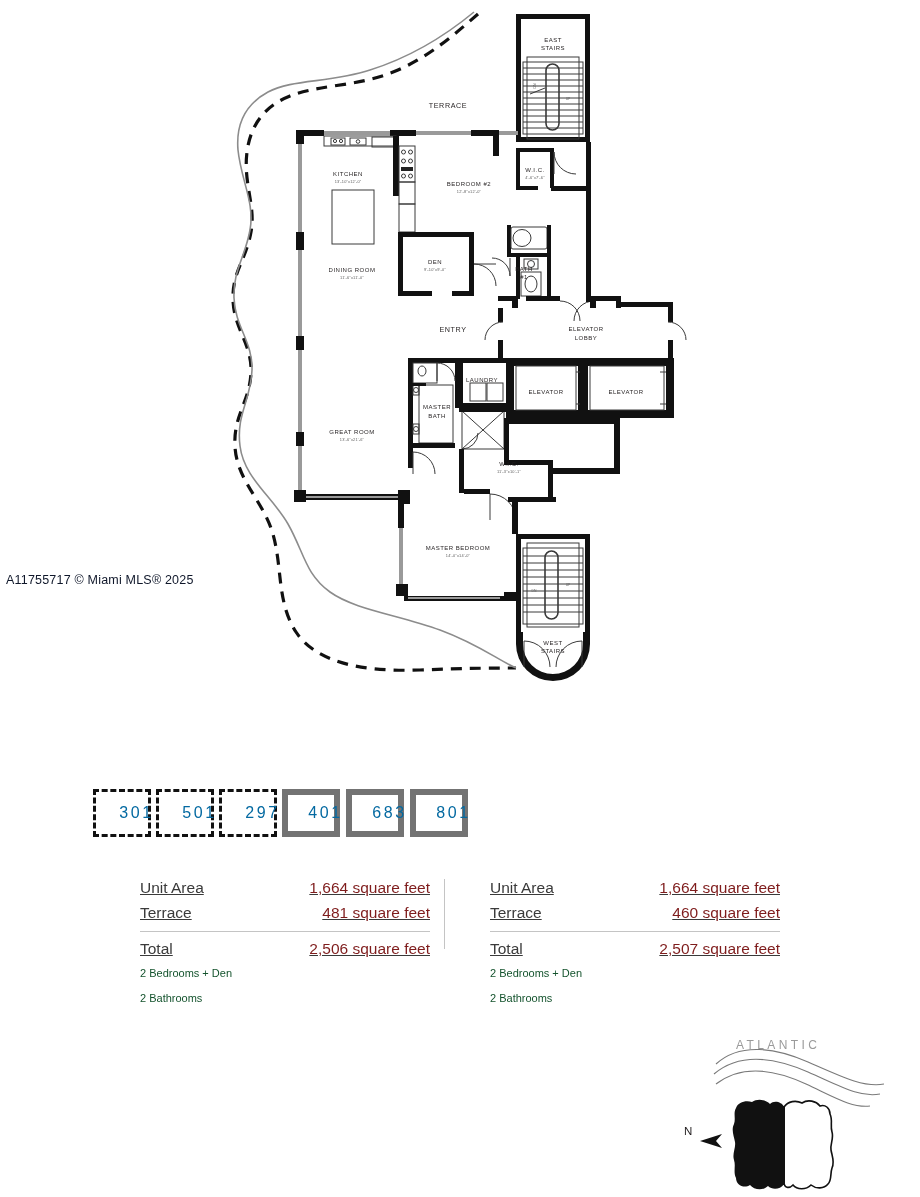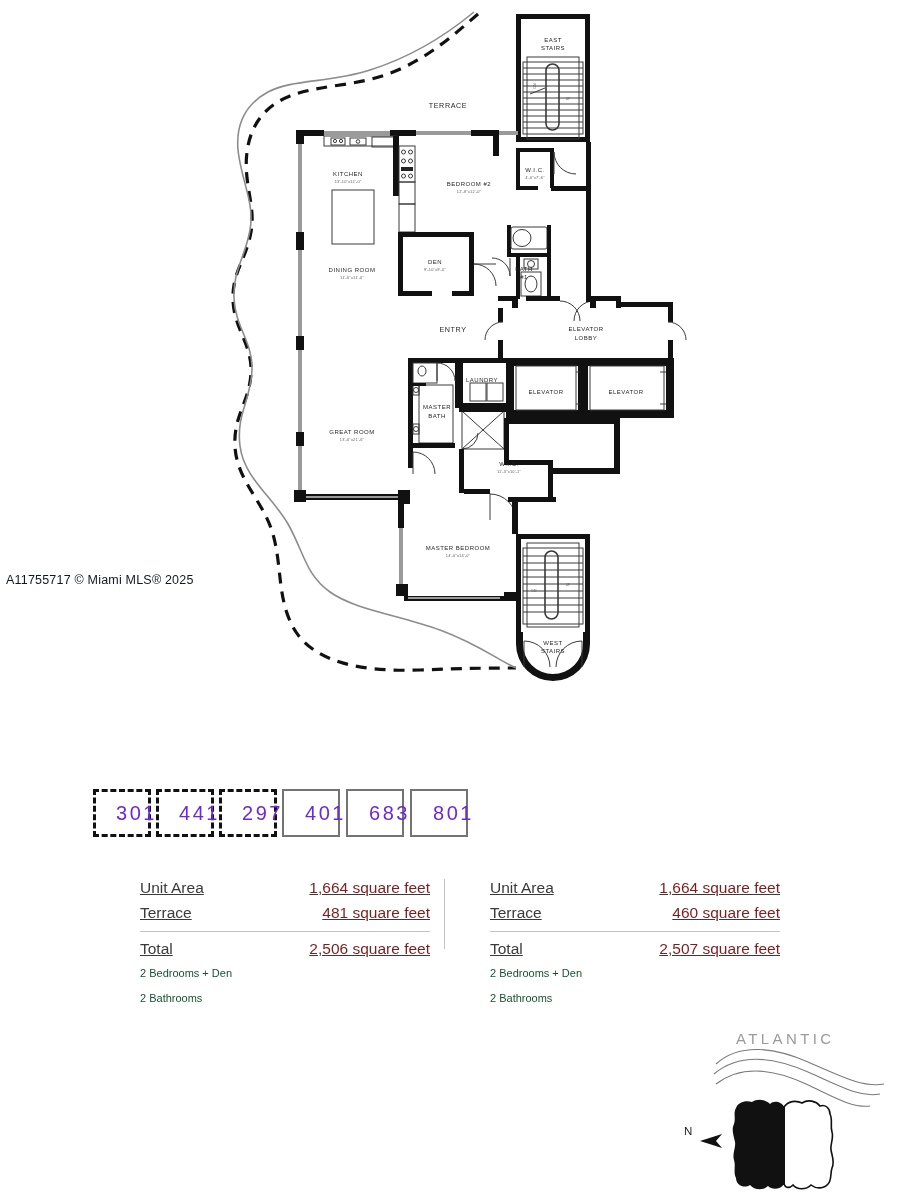--- a/index.html
+++ b/index.html
@@ -47,32 +47,32 @@
     height: 48px;
     display: flex;
     align-items: stretch;
   }
   .unit-chip {
     width: 58px;
     margin-right: 5px;
     display: flex;
     align-items: center;
     justify-content: center;
-    font-size: 20px;
+    font-size: 16px;
     letter-spacing: 2.6px;
-    color: #6d28d9;
+    color: #0369a1;
     background: #fff;
     box-sizing: border-box;
     padding-left: 29px;
   }
   .unit-chip.dashed {
     border: 3px dashed #111;
   }
   .unit-chip.solid {
-    border: 2px solid #737373;
+    border: 6px solid #737373;
     margin-right: 6px;
   }
   #residences-title-box {
     flex: 1;
     margin: 0 6px 0 3px;
     border: 3px solid #111;
     display: flex;
     align-items: center;
     justify-content: center;
     background: #fff;
@@ -129,22 +129,22 @@
   #site-key {
     position: absolute;
     left: 678px;
     top: 1022px;
     width: 225px;
     height: 172px;
   }
   #atlantic-label {
     position: absolute;
     left: 58px;
-    top: 8px;
-    font-size: 15px;
+    top: 16px;
+    font-size: 12px;
     letter-spacing: 3.4px;
     color: #9a9a9a;
     white-space: nowrap;
   }
   #north-label {
     position: absolute;
     left: 6px;
     top: 103px;
     font-size: 11.5px;
     letter-spacing: 1px;
@@ -493,21 +493,21 @@
     <rect class="wall" x="586" y="142" width="5" height="48"></rect>
     <rect class="wall" x="551" y="186" width="40" height="5"></rect>
     <rect class="wall" x="586" y="190" width="5" height="110"></rect>
     <rect class="wall" x="586" y="296" width="6" height="6"></rect>
   </g>
 </svg>
 </div>
 
 <div id="unit-key-bar">
   <div class="unit-chip dashed">301</div>
-  <div class="unit-chip dashed">441</div>
+  <div class="unit-chip dashed">501</div>
   <div class="unit-chip dashed">297</div>
   <div class="unit-chip solid">401</div>
   <div class="unit-chip solid">683</div>
   <div class="unit-chip solid">801</div>
 </div>
 
 <div id="specs">
 
   <div class="spec-col left">
     <div class="spec-row">

